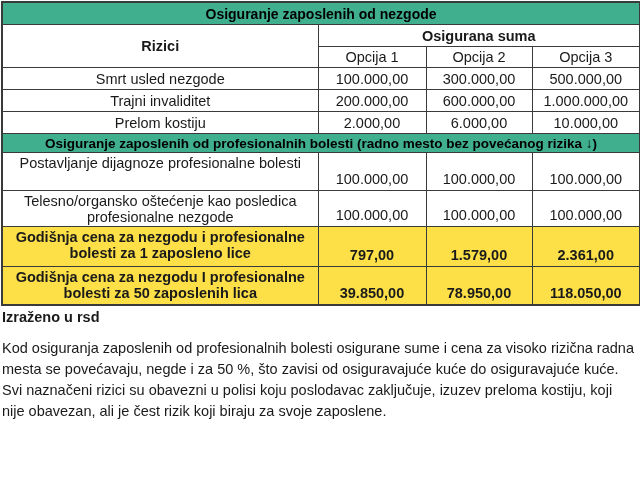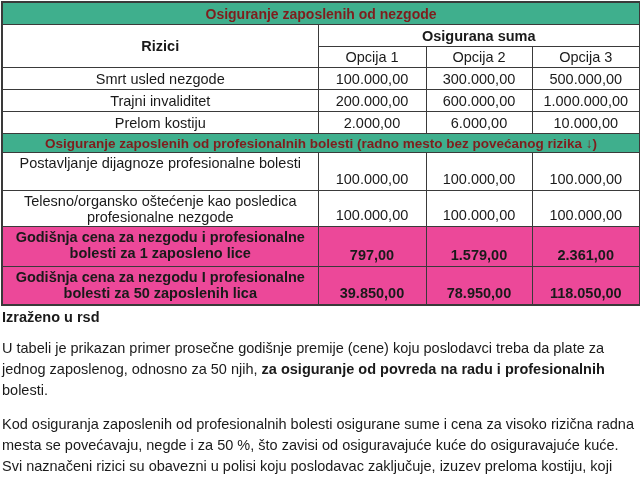--- a/index.html
+++ b/index.html
@@ -30,36 +30,36 @@
   table.ins td {
     border: 1px solid #3a3a3a;
     text-align: center;
     vertical-align: middle;
     padding: 1px 4px;
     overflow: hidden;
   }
   table.ins { border: 2px solid #3a3a3a; }
   tr.r-green td {
     background: #3faf8d;
-    color: #7f1d1d;
+    color: #000000;
     font-weight: bold;
     font-size: 14px;
     height: 19px;
   }
   tr.r-green2 td { font-size: 13.5px; height: 16px; }
   tr.r-suma { height: 22px; }
   tr.r-suma td { font-weight: bold; }
   tr.r-opcija { height: 21px; }
   tr.r-data { height: 22px; }
   td.riz-head { vertical-align: top; padding-top: 3px; font-weight: bold; }
   tr.r-tall { height: 38px; }
   tr.r-tall2 { height: 35px; }
   tr.r-tall td.lab { vertical-align: top; padding-top: 2px; }
   tr.r-tall td.val { vertical-align: bottom; padding-bottom: 3px; }
-  tr.r-mint td { background: #ec4899; font-weight: bold; }
+  tr.r-mint td { background: #fde047; font-weight: bold; }
   tr.r-mint1 { height: 40px; }
   tr.r-mint2 { height: 38px; }
   .note {
     font-weight: bold;
     font-size: 14.5px;
     margin: 3px 0 8px 2px;
   }
   .para {
     font-size: 14.5px;
     line-height: 21px;
@@ -141,17 +141,16 @@
       <td class="lab">Godišnja cena za nezgodu I profesionalne bolesti za 50 zaposlenih lica</td>
       <td class="val">39.850,00</td>
       <td class="val">78.950,00</td>
       <td class="val">118.050,00</td>
     </tr>
   </tbody>
     </table>
 
   <div class="note">Izraženo u rsd</div>
 
-  <p class="para"><span>U tabeli je prikazan primer prosečne godišnje premije (cene) koju poslodavci treba da plate za jednog zaposlenog, odnosno za 50 njih, </span><b>za osiguranje od povreda na radu i profesionalnih</b><span> bolesti.</span></p>
 
   <p class="para">Kod osiguranja zaposlenih od profesionalnih bolesti osigurane sume i cena za visoko rizična radna mesta se povećavaju, negde i za 50 %, što zavisi od osiguravajuće kuće do osiguravajuće kuće. Svi naznačeni rizici su obavezni u polisi koju poslodavac zaključuje, izuzev preloma kostiju, koji nije obavezan, ali je čest rizik koji biraju za svoje zaposlene.</p>
 
 </div>
 
 </body></html>

